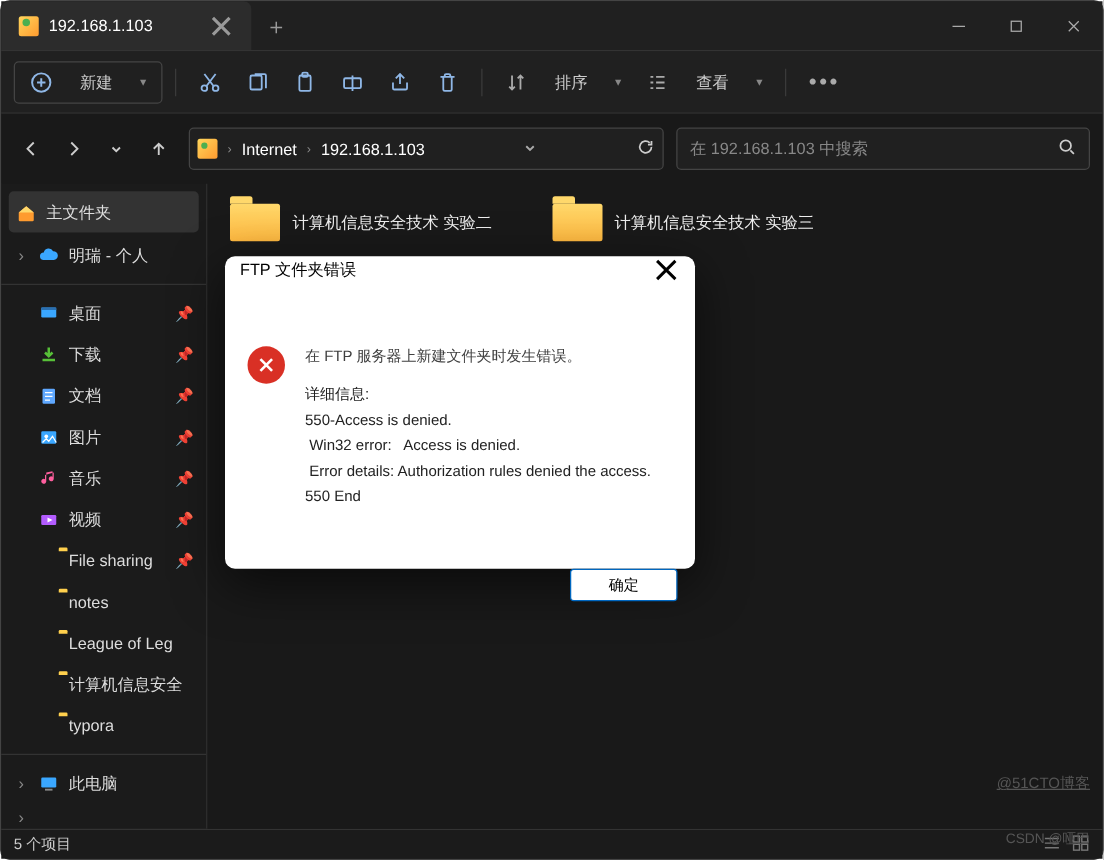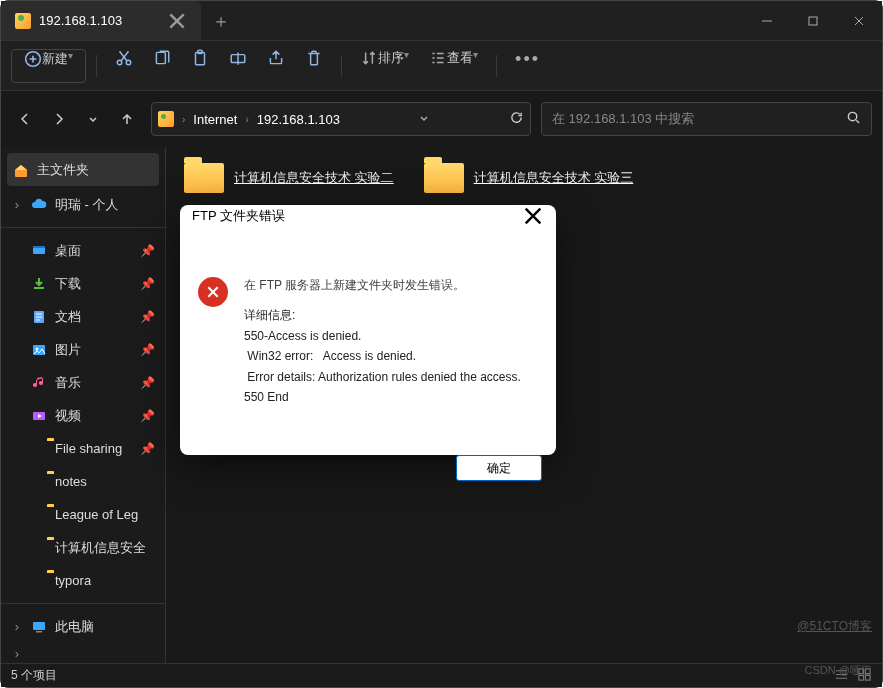--- a/index.html
+++ b/index.html
@@ -39,21 +39,21 @@
     .winbtn { width:46px; height:40px; display:flex;align-items:center;justify-content:center;color:#aaa;}
     .winbtn svg { width:12px;height:12px;}
 
     
     .toolbar {
       display:flex;align-items:center;height:50px;
       border-bottom:1px solid #333;padding:0 10px;gap:4px;
       background:#202020;
     }
     .tb-btn {
-      height:34px;padding:0 8px;display:flex;gap:0;
+      height:34px;padding:0 8px;display:flex;align-items:center;gap:22px;
       color:#ccc;border-radius:4px;
     }
     .tb-btn.plus { border:1px solid #444; padding:0 12px; }
     .tb-sep { width:1px;height:22px;background:#3a3a3a;margin:0 6px;}
     .tb-ico{width:18px;height:18px;display:flex;align-items:center;justify-content:center;color:#8fb7e6;}
     .tb-ico.grey{color:#aaa;}
     .tb-dots{font-size:18px;color:#aaa;letter-spacing:2px;}
 
     
     .navrow {
@@ -81,21 +81,21 @@
     .sb-ico{width:16px;height:16px;flex-shrink:0;}
     .sb-ico.home{border-radius:2px;position:relative;}
     .fld{width:16px;height:12px;background:#ffd04d;border-radius:1px;position:relative;}
     .fld::before{content:"";position:absolute;top:-3px;left:0;width:7px;height:3px;background:#ffd04d;border-radius:1px 1px 0 0;}
     .sb-label{white-space:nowrap;overflow:hidden;text-overflow:ellipsis;}
     .sb-sep{height:1px;background:#333;margin:6px 0;}
     .sb-bottom{margin-top:auto;}
 
     
     .content{flex:1;background:#191919;position:relative;padding:16px 18px;}
-    .items{display:flex;gap:30px;text-decoration:underline;}
+    .items{display:flex;gap:48px;}
     .item{display:flex;align-items:center;gap:10px;}
     .bigfld{width:40px;height:30px;background:linear-gradient(#ffd86b,#ffb940);border-radius:2px;position:relative;}
     .bigfld::before{content:"";position:absolute;top:-6px;left:0;width:18px;height:6px;background:#ffd86b;border-radius:2px 2px 0 0;}
     .item-label{color:#eee;}
 
     
     .overlay{position:absolute;inset:0;pointer-events:none;}
     .dialog{
       position:absolute;left:179px;top:204px;width:376px;height:250px;
       background:#fff;color:#000;border-radius:8px;

